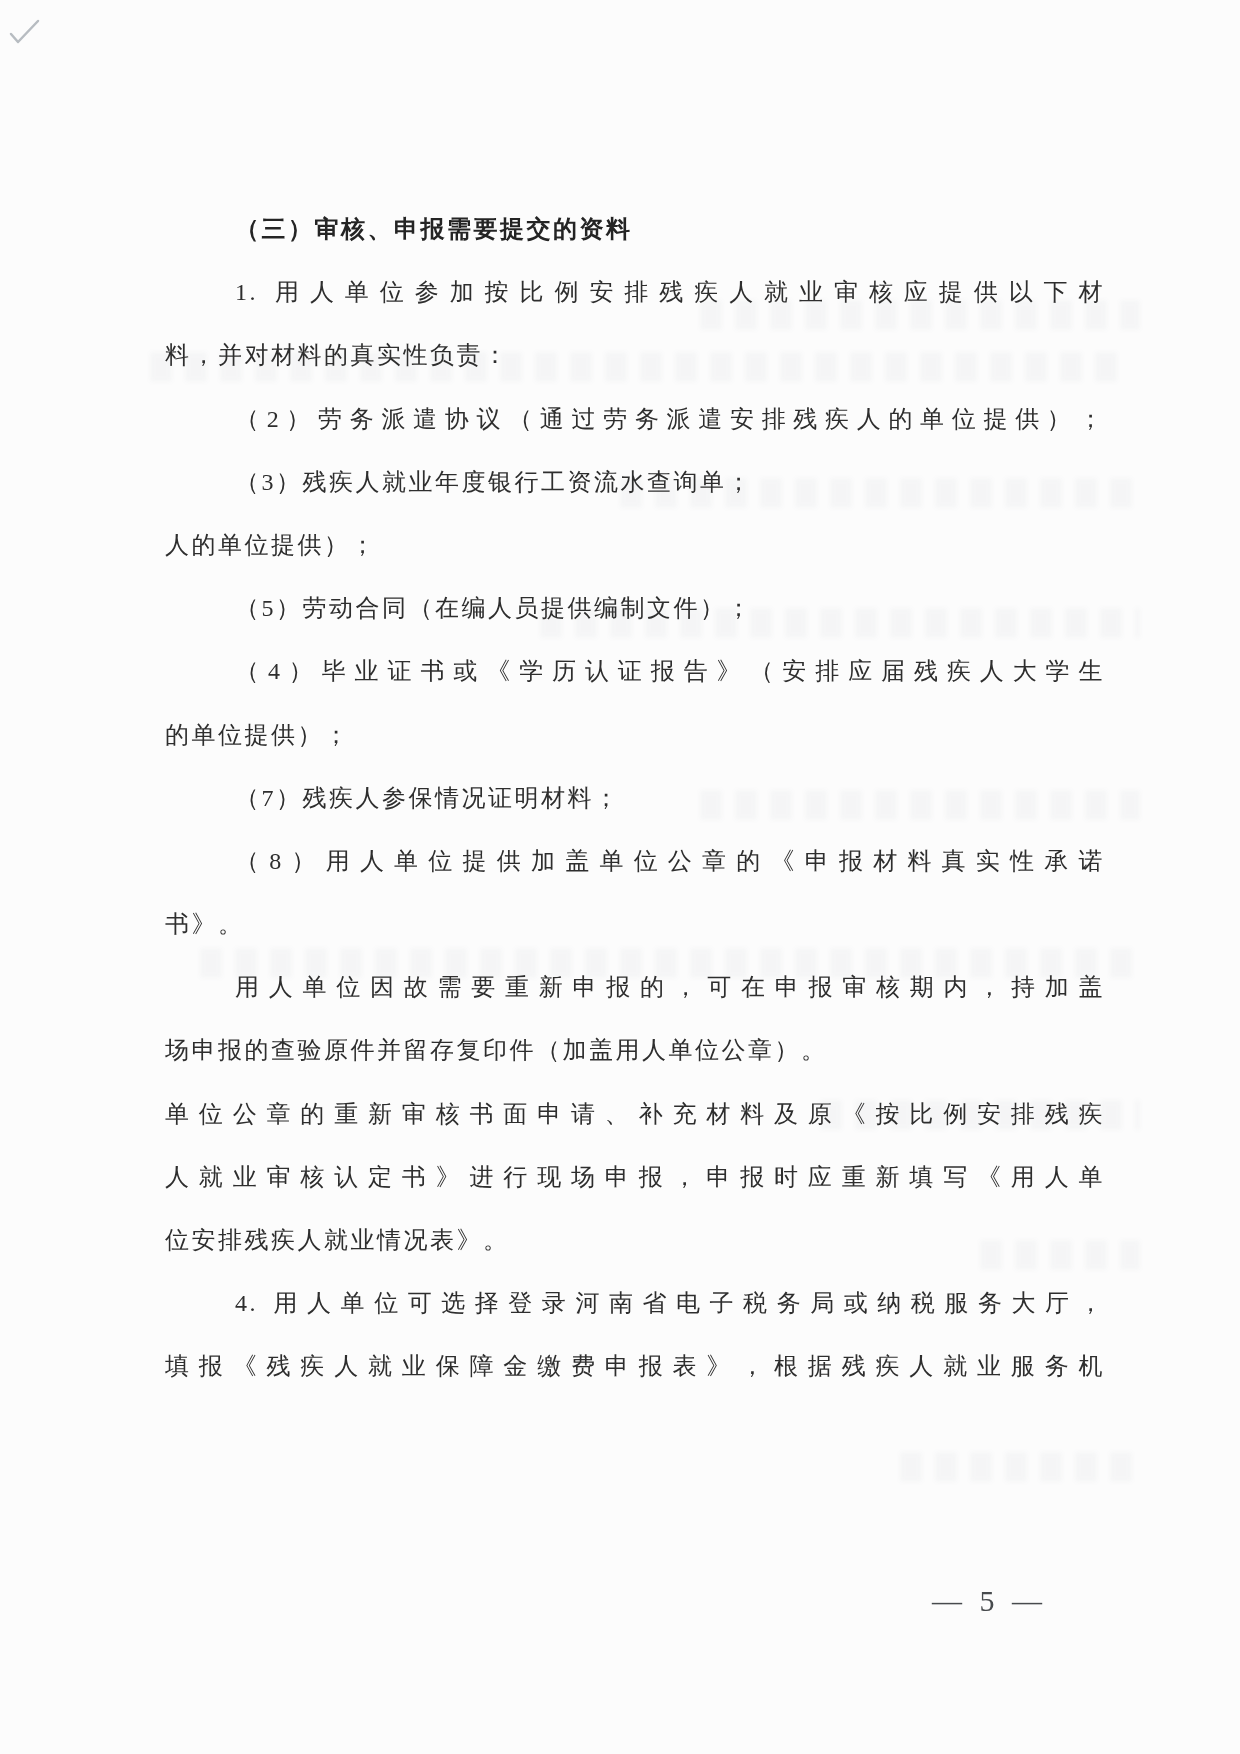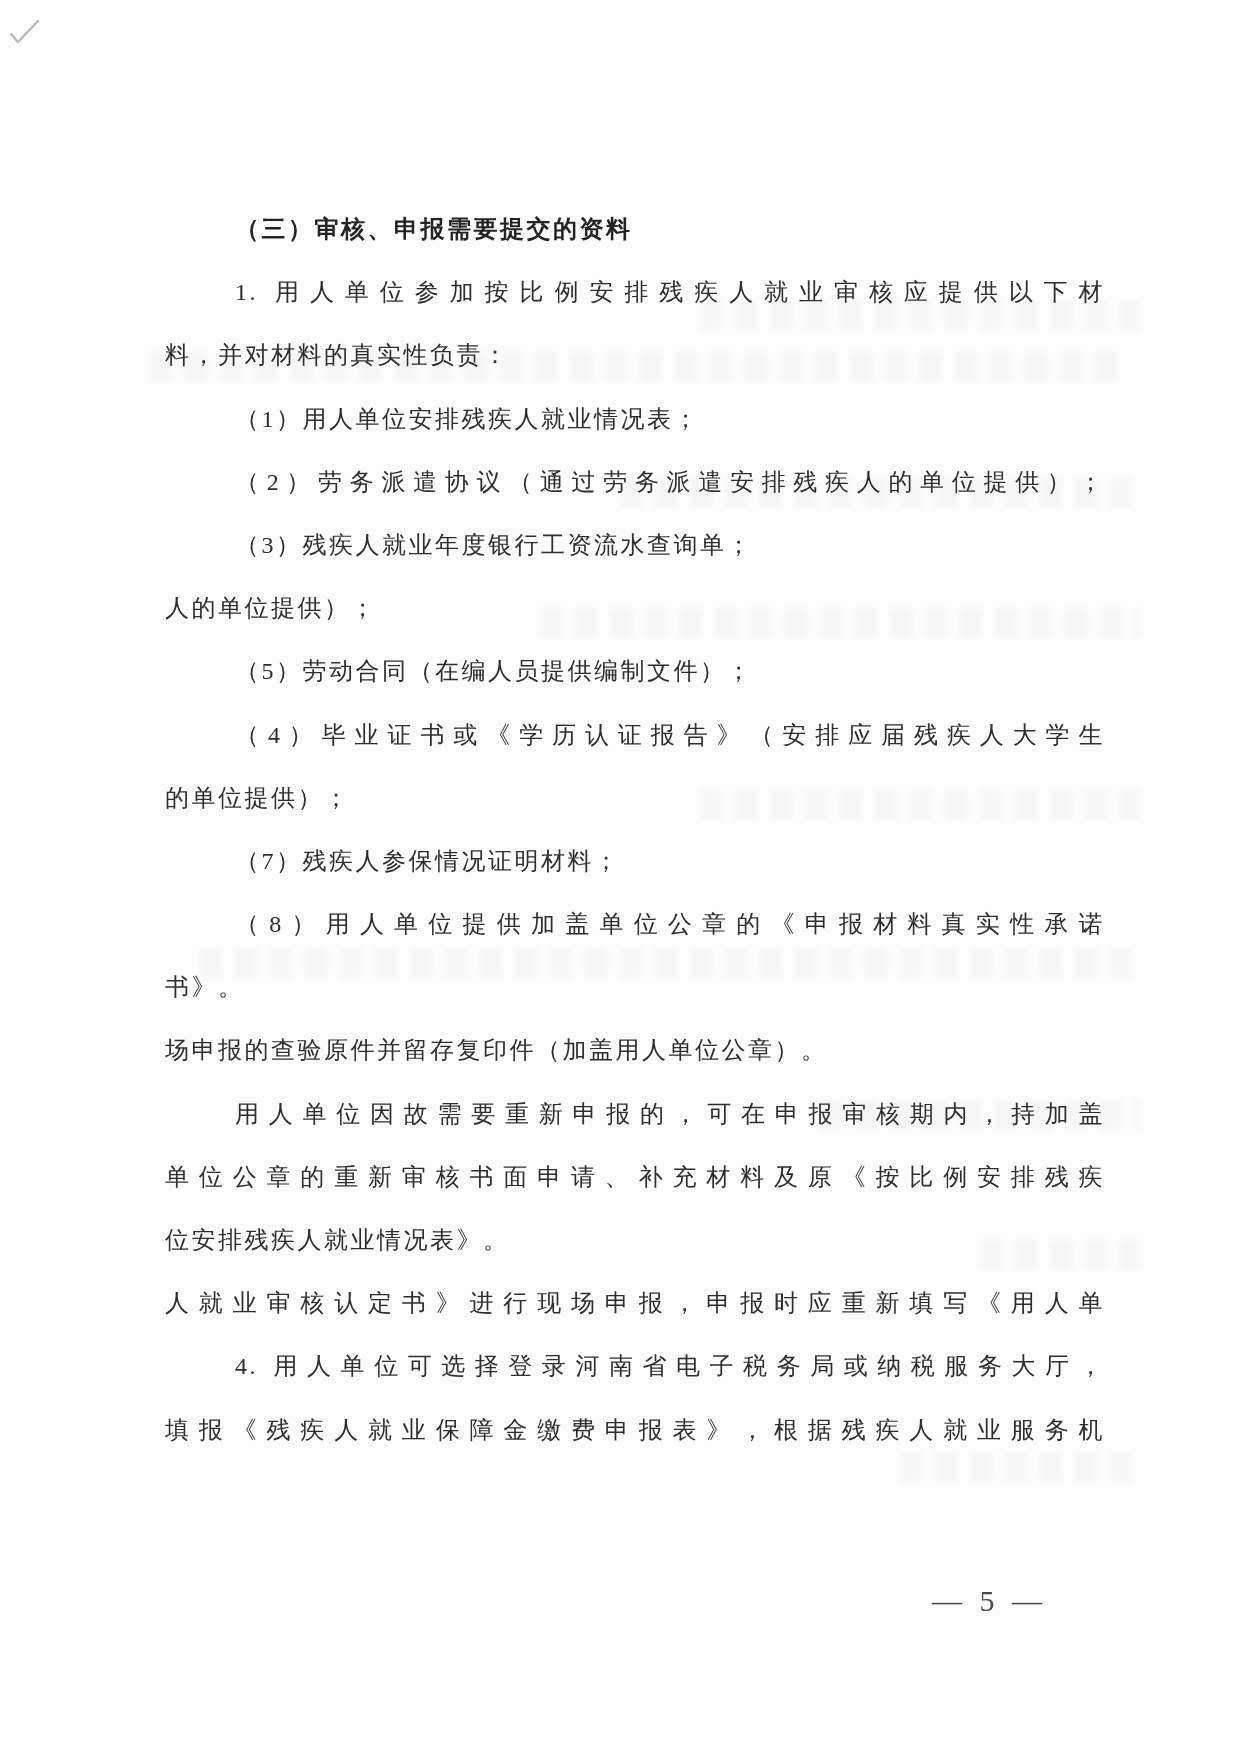--- a/index.html
+++ b/index.html
@@ -58,34 +58,33 @@
   <div class="ghost" style="left:700px; top:790px;  width:440px;"></div>
   <div class="ghost" style="left:200px; top:948px;  width:940px;"></div>
   <div class="ghost" style="left:820px; top:1100px; width:320px;"></div>
   <div class="ghost" style="left:980px; top:1240px; width:160px;"></div>
   <div class="ghost" style="left:900px; top:1452px; width:240px;"></div>
 
   <div class="textblock">
     <div class="line in b">（三）审核、申报需要提交的资料</div>
     <div class="line in j">1. 用人单位参加按比例安排残疾人就业审核应提供以下材</div>
     <div class="line">料，并对材料的真实性负责：</div>
-    <div class="line in">（1）用人单位安排残疾人就业情况表；</div>
     <div class="line in j">（2）劳务派遣协议（通过劳务派遣安排残疾人的单位提供）；</div>
     <div class="line in">（3）残疾人就业年度银行工资流水查询单；</div>
     <div class="line">人的单位提供）；</div>
     <div class="line in">（5）劳动合同（在编人员提供编制文件）；</div>
     <div class="line in j">（4）毕业证书或《学历认证报告》（安排应届残疾人大学生</div>
     <div class="line">的单位提供）；</div>
     <div class="line in">（7）残疾人参保情况证明材料；</div>
     <div class="line in j">（8）用人单位提供加盖单位公章的《申报材料真实性承诺</div>
     <div class="line">书》。</div>
+    <div class="line in j">用人单位因故需要重新申报的，可在申报审核期内，持加盖</div>
     <div class="line">场申报的查验原件并留存复印件（加盖用人单位公章）。</div>
-    <div class="line in j">用人单位因故需要重新申报的，可在申报审核期内，持加盖</div>
     <div class="line j">单位公章的重新审核书面申请、补充材料及原《按比例安排残疾</div>
+    <div class="line j">人就业审核认定书》进行现场申报，申报时应重新填写《用人单</div>
     <div class="line">位安排残疾人就业情况表》。</div>
-    <div class="line j">人就业审核认定书》进行现场申报，申报时应重新填写《用人单</div>
     <div class="line in j">4. 用人单位可选择登录河南省电子税务局或纳税服务大厅，</div>
     <div class="line j">填报《残疾人就业保障金缴费申报表》，根据残疾人就业服务机</div>
   </div>
 
   <div class="pagenum">— 5 —</div>
 
 </div>
 
 </body></html>

